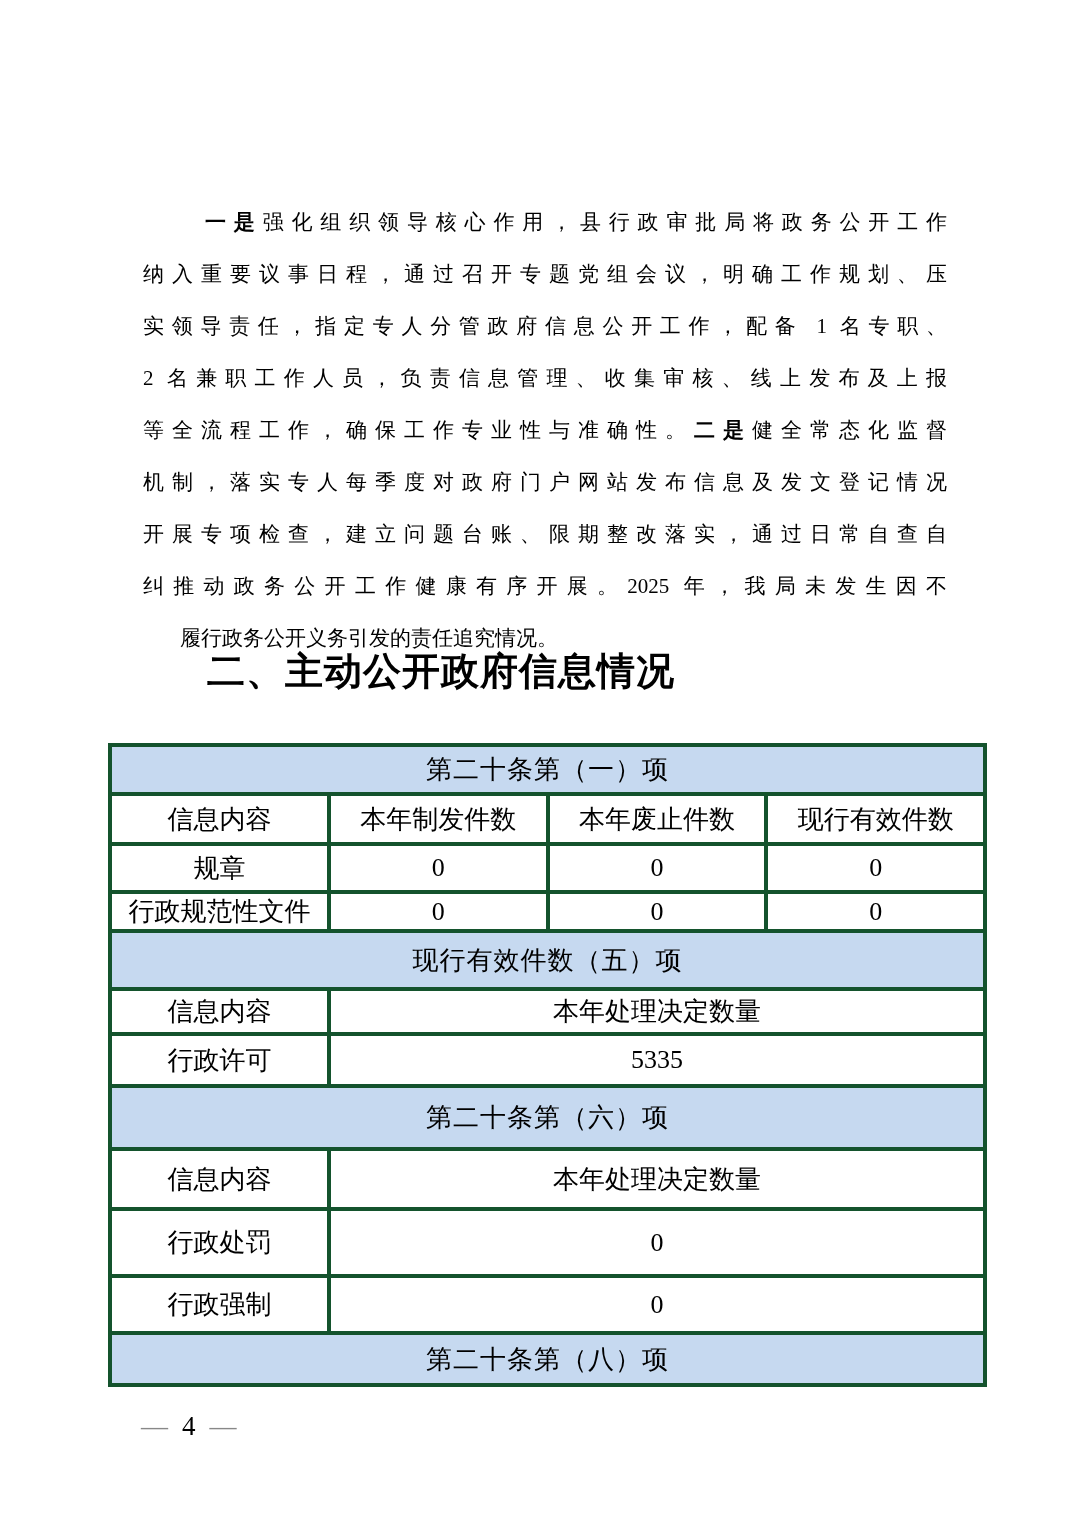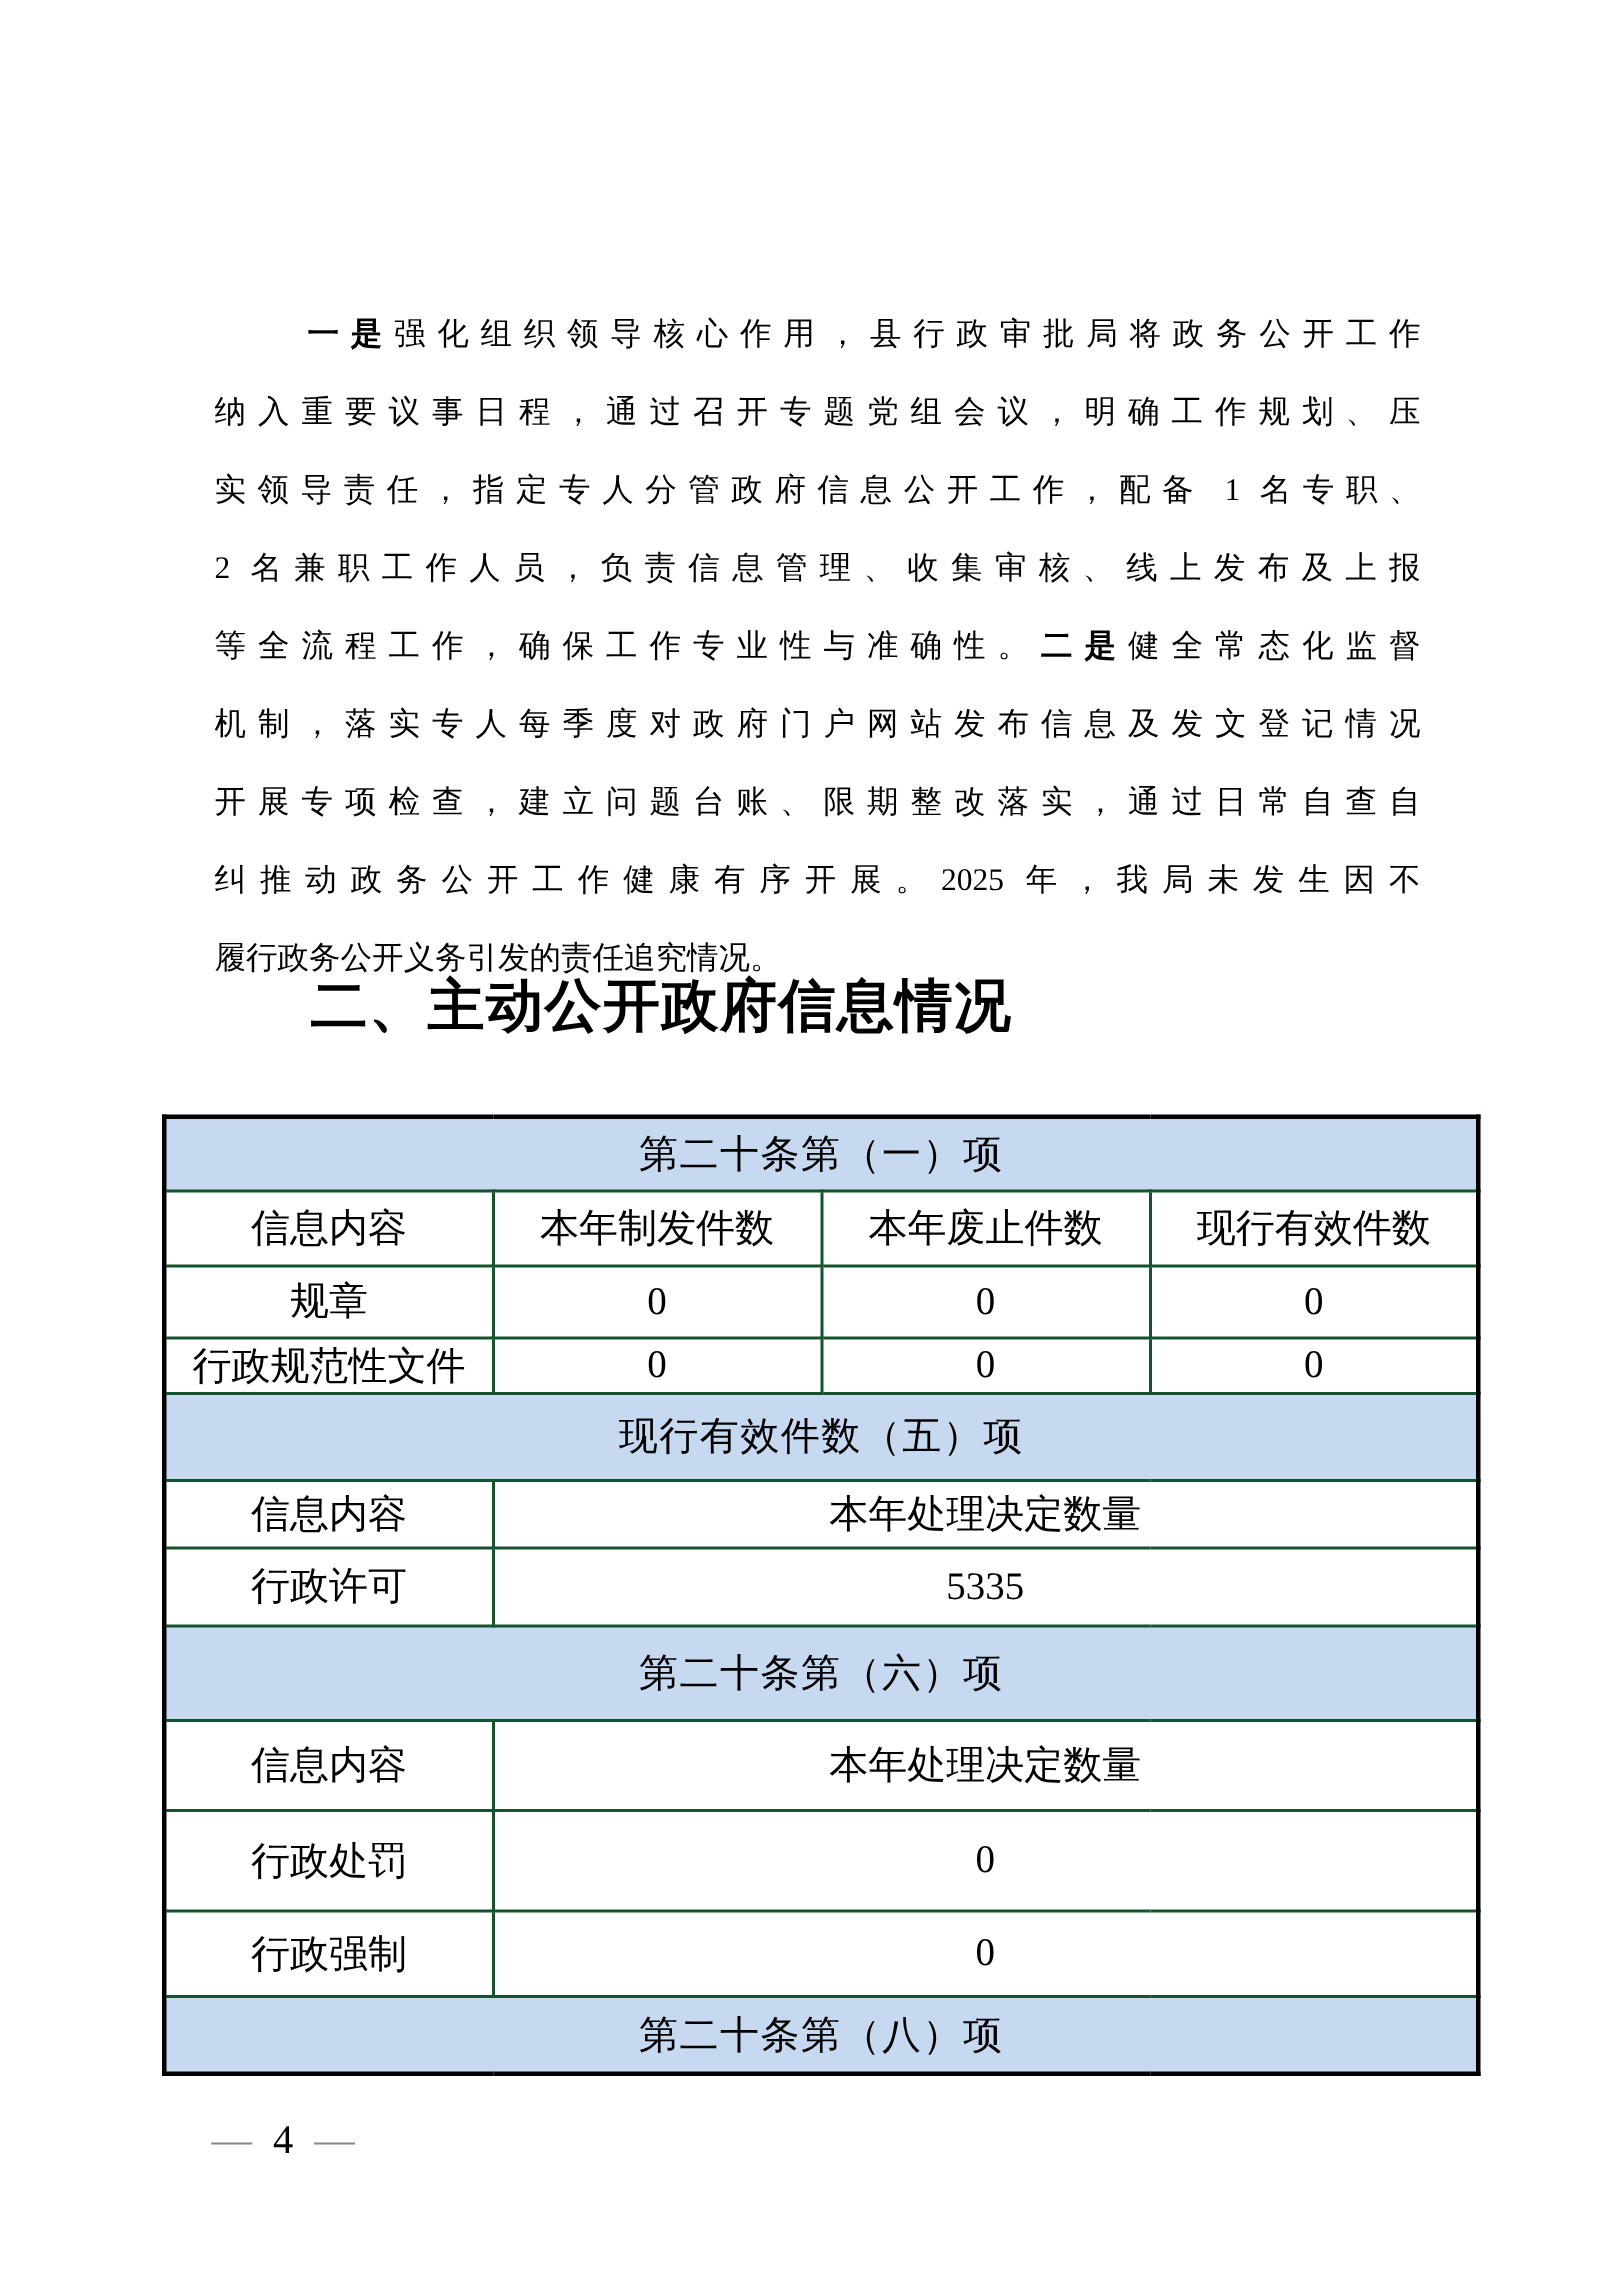--- a/index.html
+++ b/index.html
@@ -25,21 +25,21 @@
     line-height: 52px;
   }
   .line {
     display: block;
     text-align: justify;
     text-align-last: justify;
     height: 52px;
     white-space: nowrap;
   }
   .line.indent { padding-left: 62px; }
-  .line.last { text-align-last: left; }
+  .line.last { text-align-last: left; margin-left: 37px; }
   .line b { font-weight: bold; }
 
   
   .heading {
     position: absolute;
     left: 207px; top: 650px;
     font-family: "Liberation Sans", "DejaVu Sans", sans-serif;
     font-weight: bold;
     font-size: 38px;
     line-height: 42px;
@@ -49,21 +49,21 @@
   
   table.disclosure {
     position: absolute;
     left: 108px; top: 743px;
     width: 879px;
     border-collapse: collapse;
     table-layout: fixed;
     font-size: 26px;
   }
   table.disclosure td {
-    border: 2px solid #14532d;
+    border: 4px solid #14532d;
     text-align: center;
     vertical-align: middle;
     padding: 0 6px;
   }
   table.disclosure { border: 3px solid #000000; }
   tr.blue td {
     background: #c6d9f0;
     letter-spacing: 1px;
   }
 

